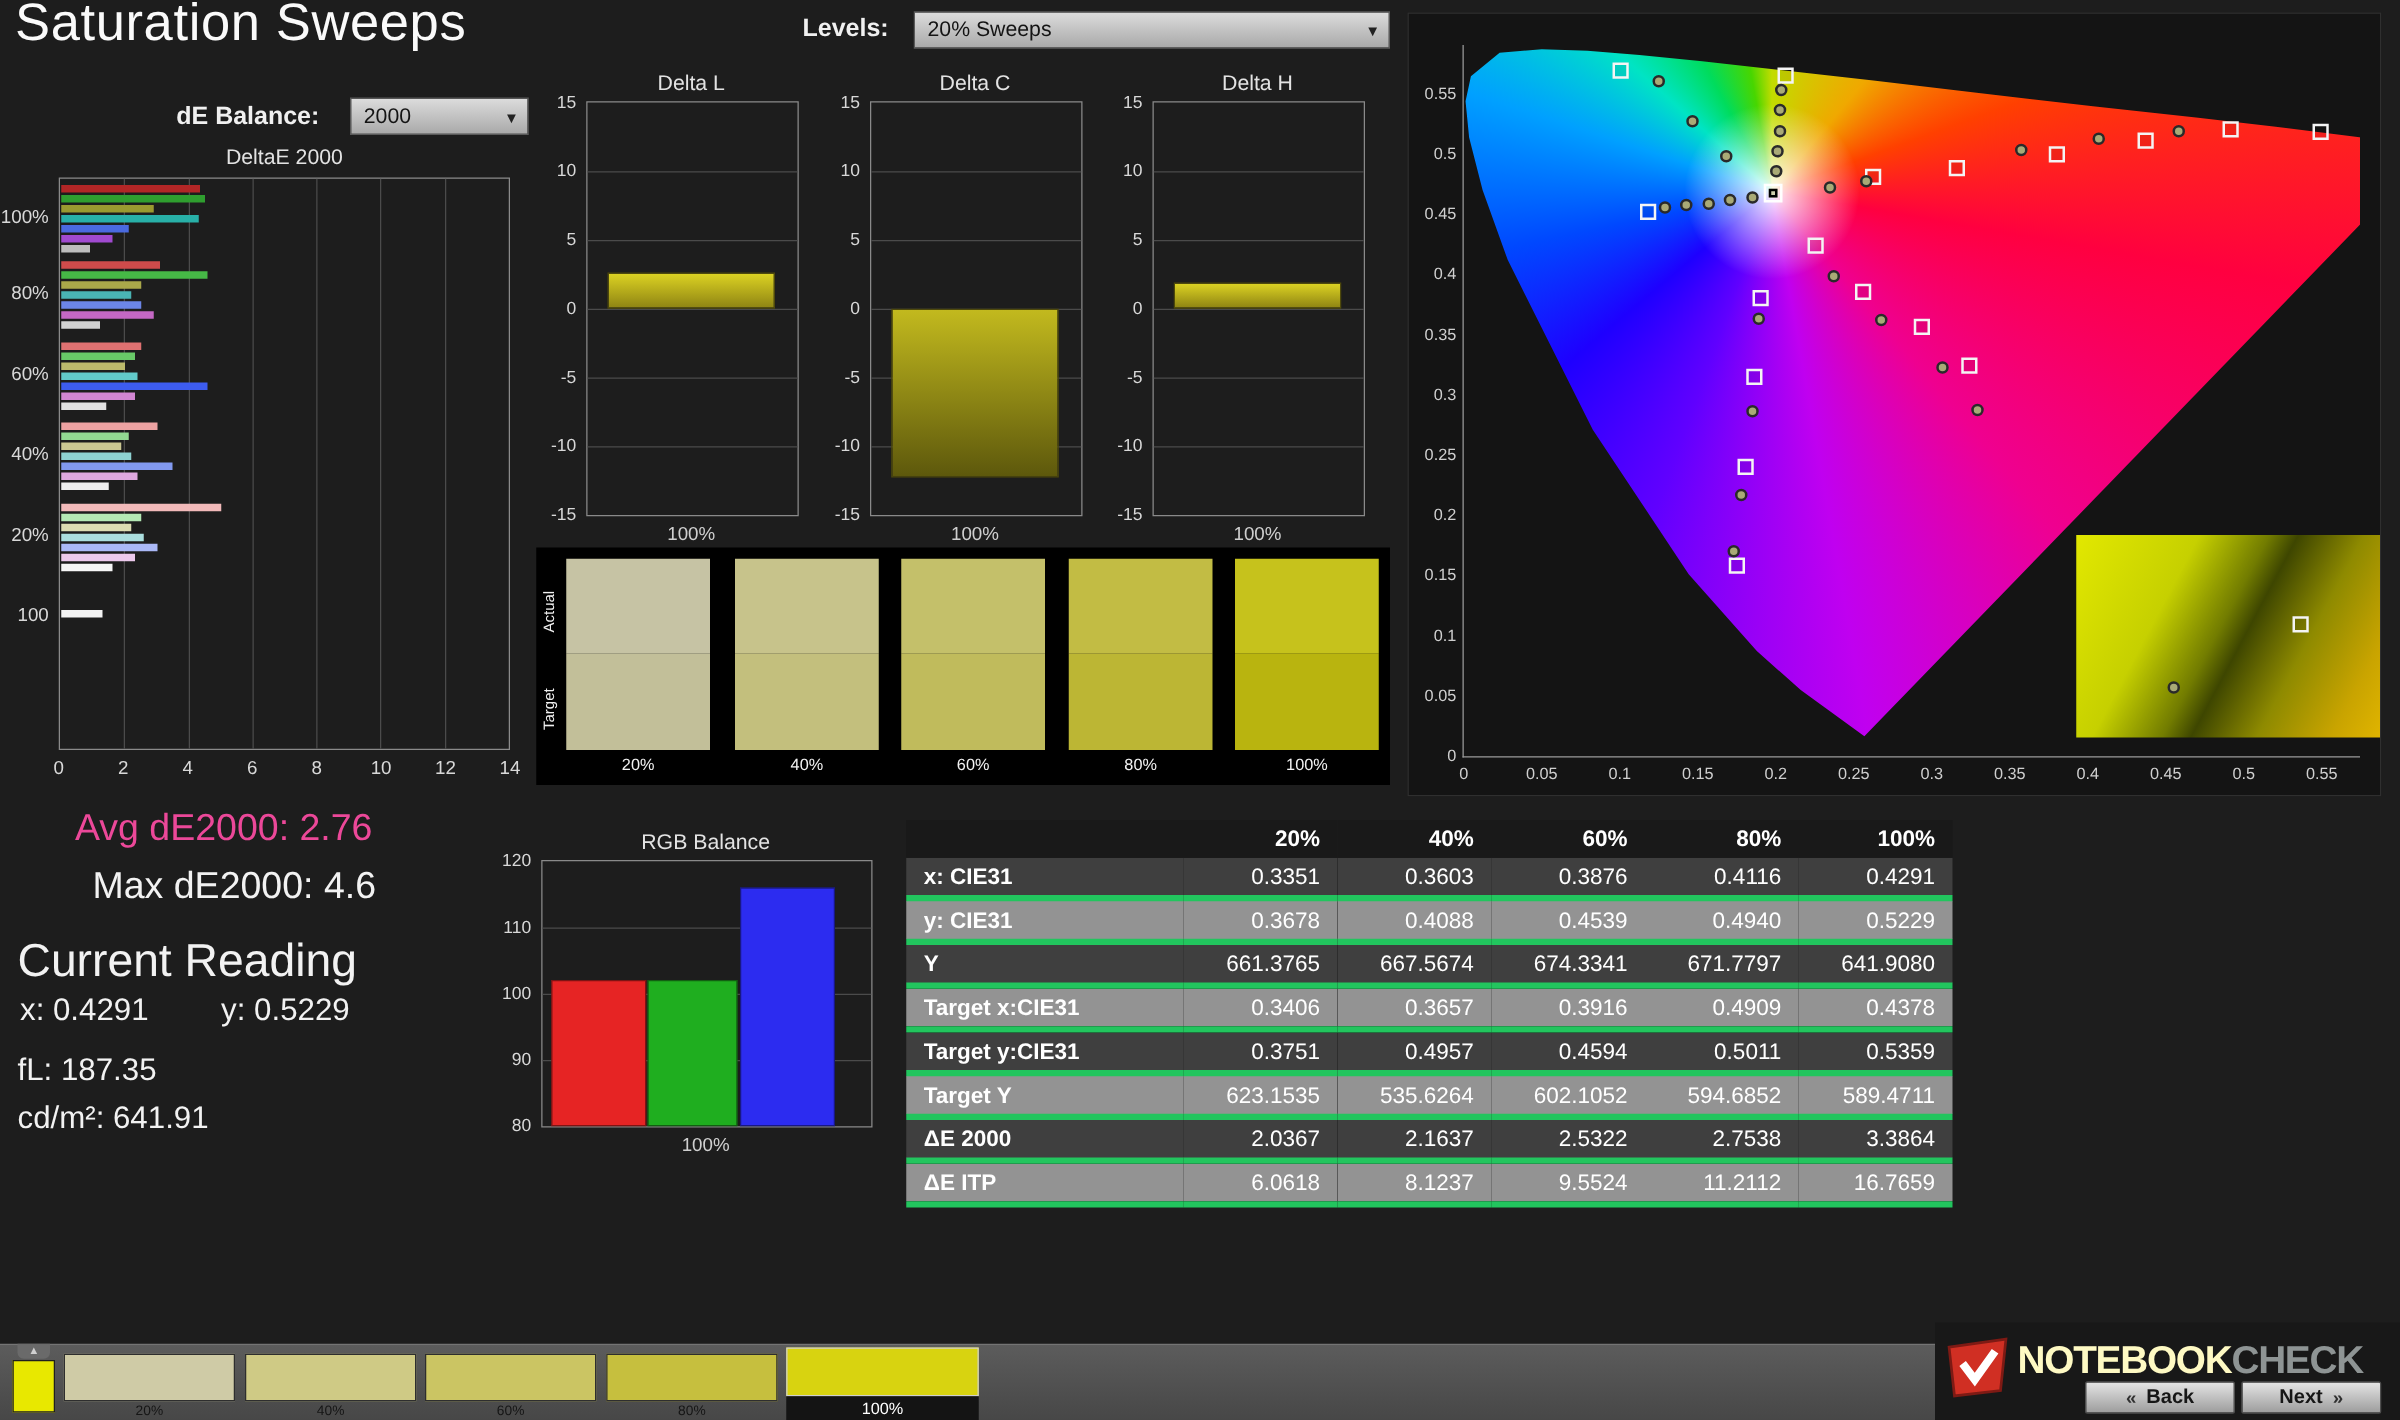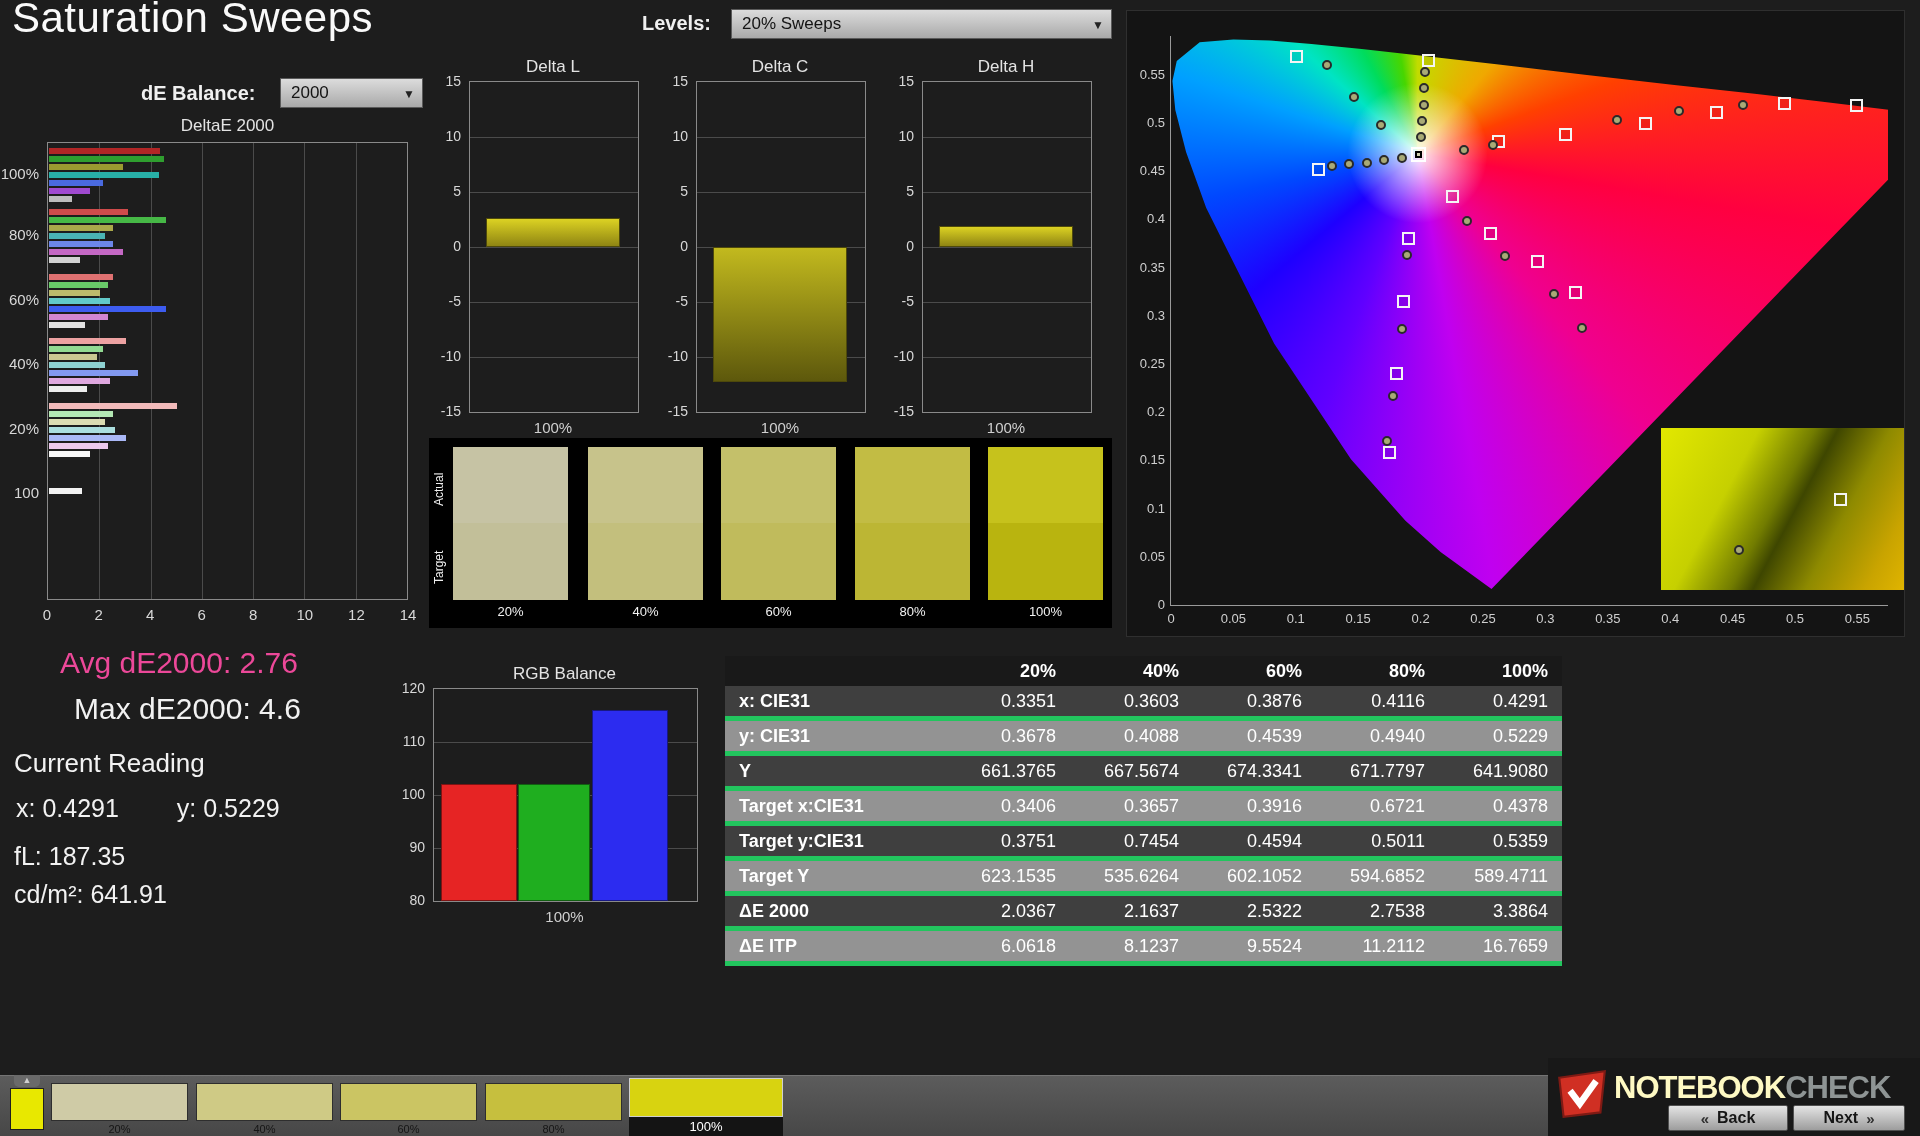--- a/index.html
+++ b/index.html
@@ -50,21 +50,21 @@
   .cie-xt{position:absolute;top:575px;transform:translateX(-50%);font-size:13px;color:#cfcfcf}
   .cie-yt{position:absolute;left:-46px;width:40px;text-align:right;font-size:13px;color:#cfcfcf}
   .cie-sq{position:absolute;width:13px;height:13px;border:2px solid #f4f4f4;box-sizing:border-box;background:rgba(0,0,0,.06)}
   .cie-ci{position:absolute;width:10px;height:10px;border:2px solid #2a2a2a;border-radius:50%;background:#a9aa76;box-sizing:border-box}
   .cie-wp{position:absolute;width:15px;height:15px;border:2px solid #fff;box-sizing:border-box;display:flex;align-items:center;justify-content:center}
   .cie-wp::after{content:"";width:7px;height:7px;border:2px solid #000;box-sizing:border-box;background:#cfcfae}
   .inset{position:absolute;left:490px;top:392px;width:243px;height:162px;background:linear-gradient(118deg,#e2e800 0%,#c6d000 30%,#727c00 47%,#3e4600 54%,#8e8a00 70%,#c9a400 88%,#e0b400 100%)}
   
   .r-avg{left:60px;top:646px;font-size:30px;color:#ec4899}
   .r-max{left:74px;top:692px;font-size:30px;color:#f2f2f2}
-  .r-head{left:14px;top:748px;font-size:26px;color:#f2f2f2}
+  .r-head{left:14px;top:748px;font-size:37px;color:#f2f2f2}
   .r-xy{left:16px;top:794px;font-size:25px;color:#f2f2f2;display:flex;gap:58px}
   .r-fl{left:14px;top:842px;font-size:25px;color:#f2f2f2}
   .r-cd{left:14px;top:880px;font-size:25px;color:#f2f2f2}
   
   .r-title{position:absolute;left:0;top:0;width:263px}
   .rplot{position:absolute;left:0;top:24px;width:263px;height:212px;border:1px solid #8a8a8a;box-sizing:content-box}
   .rbar{position:absolute;bottom:0;box-sizing:border-box;border:1px solid rgba(0,0,0,.45)}
   .r-ylabels{position:absolute;left:-44px;top:24px;width:40px;height:212px}
   .r-ylab{position:absolute;right:4px;width:40px;text-align:right;font-size:14px;color:#d8d8d8}
   .r-xlabel{position:absolute;left:0;top:244px;width:263px;text-align:center;font-size:15px;color:#cfcfcf}
@@ -433,27 +433,27 @@
           <td>667.5674</td>
           <td>674.3341</td>
           <td>671.7797</td>
           <td>641.9080</td>
         </tr>
         <tr class="light">
           <td class="rowlabel">Target x:CIE31</td>
           <td>0.3406</td>
           <td>0.3657</td>
           <td>0.3916</td>
-          <td>0.6721</td>
+          <td>0.4909</td>
           <td>0.4378</td>
         </tr>
         <tr class="dark">
           <td class="rowlabel">Target y:CIE31</td>
           <td>0.3751</td>
-          <td>0.7454</td>
+          <td>0.4957</td>
           <td>0.4594</td>
           <td>0.5011</td>
           <td>0.5359</td>
         </tr>
         <tr class="light">
           <td class="rowlabel">Target Y</td>
           <td>623.1535</td>
           <td>535.6264</td>
           <td>602.1052</td>
           <td>594.6852</td>

